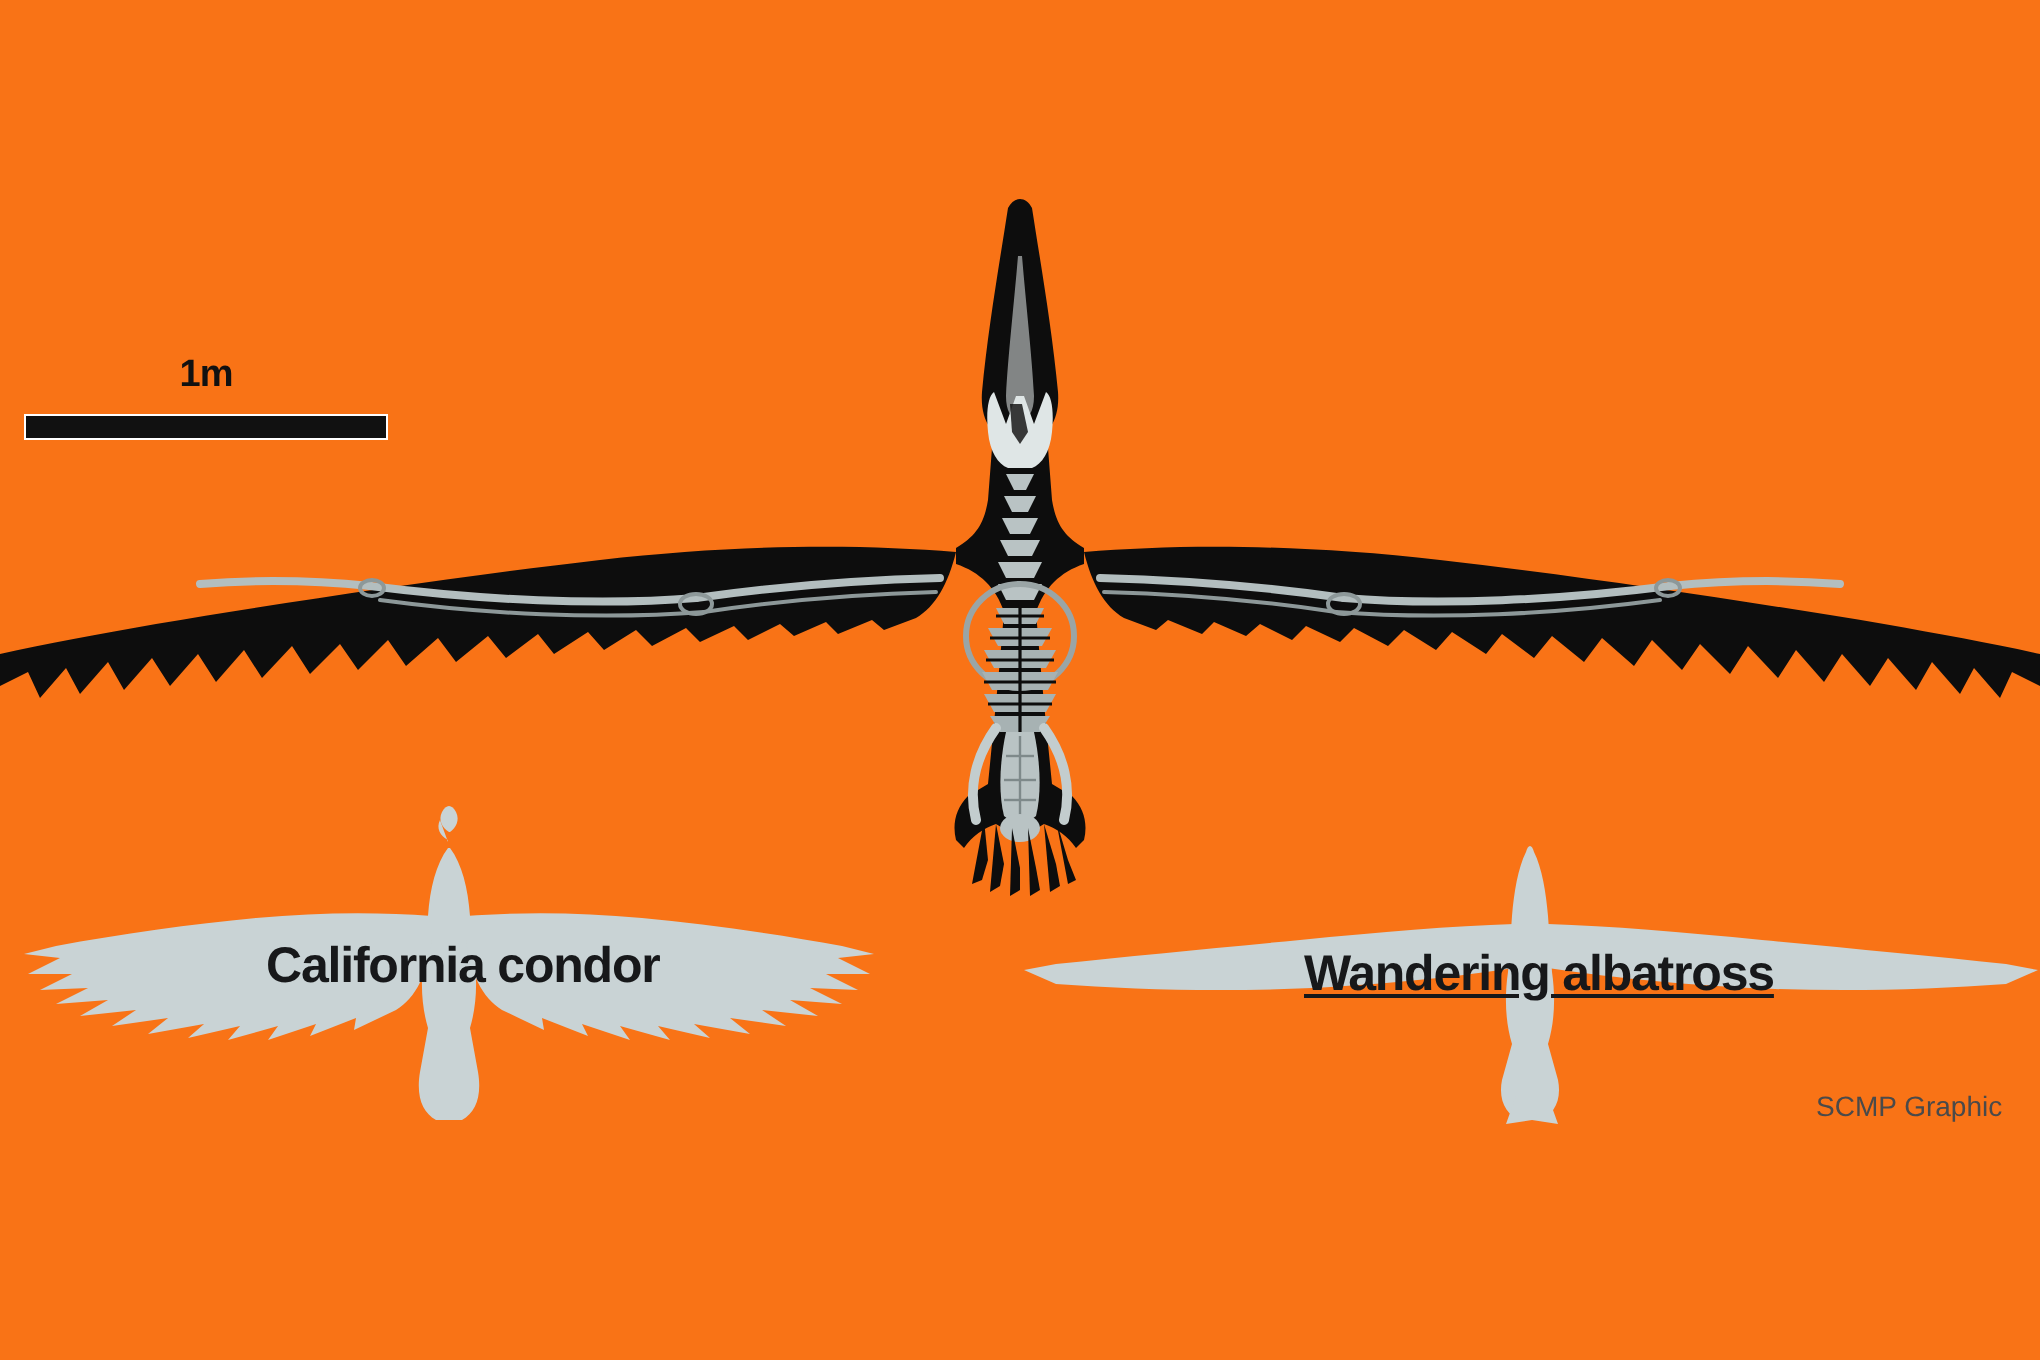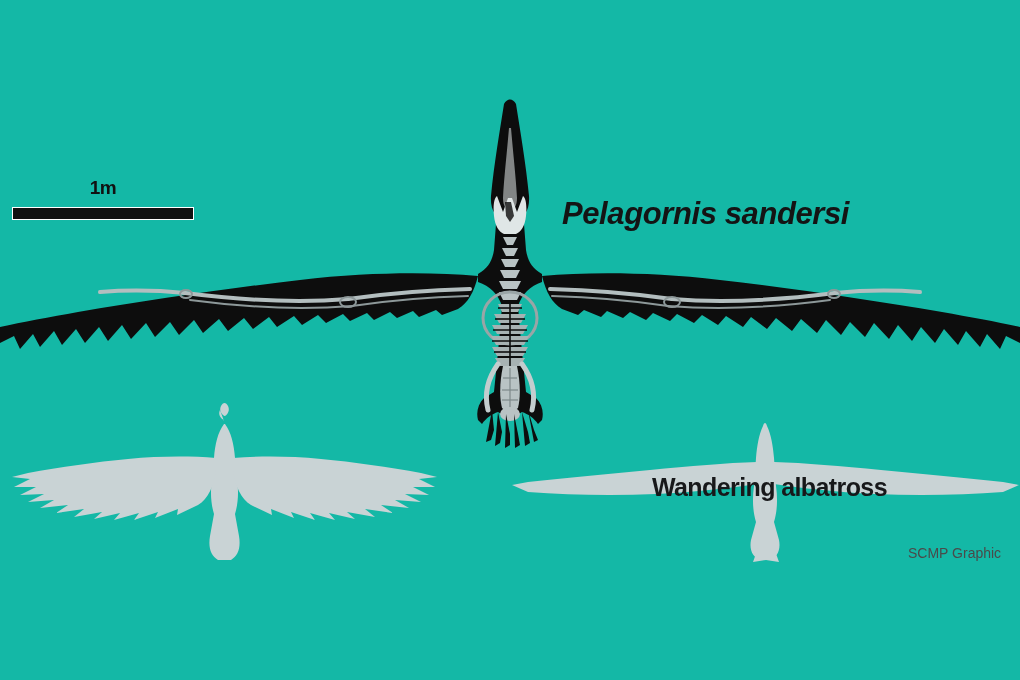--- a/index.html
+++ b/index.html
@@ -7,21 +7,21 @@
     padding: 0;
     background: #ffffff;
   }
   body {
     font-family: "Liberation Sans", sans-serif;
   }
   #stage {
     position: relative;
     width: 1020px;
     height: 680px;
-    background: #14b8a6;
+    background: #f97316;
     overflow: hidden;
   }
   
   .scale-wrap {
     position: absolute;
     left: 12px;
     top: 178px;
     width: 182px;
   }
   .scale-label {
@@ -58,21 +58,21 @@
   .silhouette-label {
     position: absolute;
     font-family: "Liberation Sans", sans-serif;
     font-weight: bold;
     font-size: 25px;
     color: #17181a;
     white-space: nowrap;
     letter-spacing: -0.6px;
   }
   #condor-label { left: 133px; top: 469px; }
-  #albatross-label { left: 652px; top: 473px; }
+  #albatross-label { left: 652px; top: 473px; text-decoration: underline; }
   
   .credit {
     position: absolute;
     left: 908px;
     top: 533px;
     font-family: "Liberation Sans", sans-serif;
     font-size: 14px;
     color: #4a4a4a;
     white-space: nowrap;
     margin-top: 12px;
@@ -363,20 +363,20 @@
         M 758 548
         L 753 562 L 766 560 L 779 562 L 774 548 Z"></path>
     </g>
   </svg>
 
   <div class="scale-wrap">
     <div class="scale-label">1m</div>
     <div class="scale-bar"></div>
   </div>
 
-  <div class="species-title">Pelagornis sandersi</div>
-
+
+  <div class="silhouette-label" id="condor-label">California condor</div>
 
   <div class="silhouette-label" id="albatross-label">Wandering albatross</div>
 
   <div class="credit">SCMP Graphic</div>
 
 </div>
 
 </body></html>

